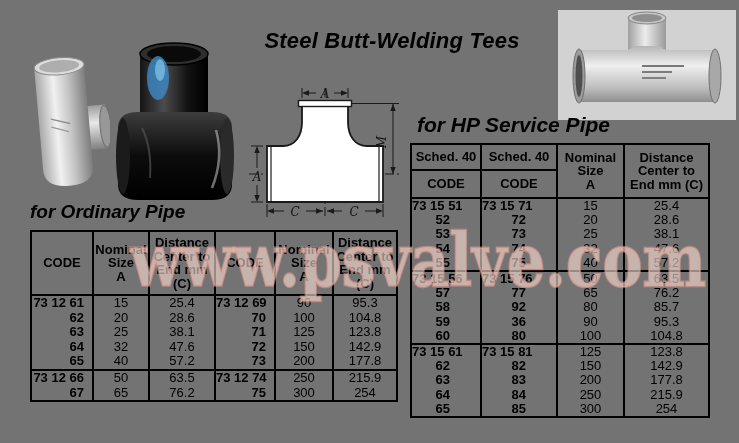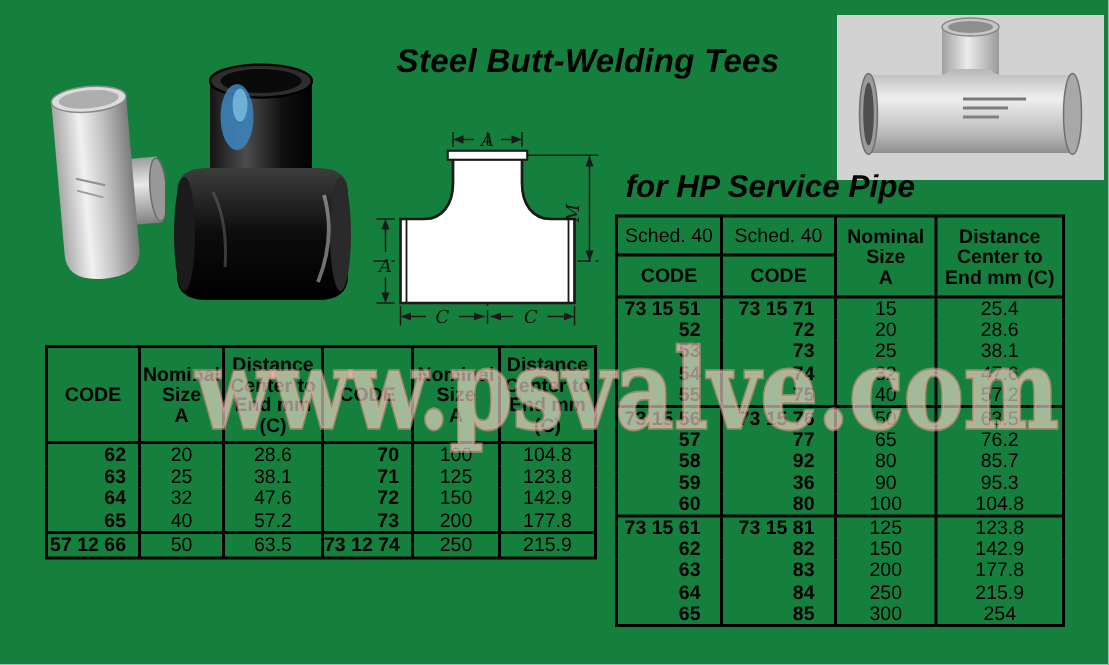--- a/index.html
+++ b/index.html
@@ -1,17 +1,17 @@
 <!DOCTYPE html>
 <html><head>
 <meta charset="utf-8">
 <style>
   html,body { margin:0; padding:0; background:#fff; }
   #canvas {
-    position:relative; width:739px; height:443px; background:#15803d;
+    position:relative; width:739px; height:443px; background:#737373;
     font-family:"Liberation Sans", sans-serif; color:#000; overflow:hidden;
   }
   .title {
     position:absolute; left:242px; top:28px; width:300px; margin:0;
     text-align:center; font-size:22px; font-weight:700; font-style:italic;
     letter-spacing:.2px;
   }
   .heading { position:absolute; font-weight:700; font-style:italic; }
   .ord-heading { left:30px; top:201px; font-size:19px; }
   .hp-heading  { left:417px; top:113px; font-size:21px; }
@@ -33,34 +33,34 @@
   .tbl th, .tbl td {
     border-left:2px solid #000; border-right:2px solid #000;
     padding:0; white-space:nowrap; overflow:hidden;
   }
   .tbl thead { border-bottom:2px solid #000; }
   .tbl tbody { border-top:2px solid #000; }
   .tbl th {
     font-weight:700; text-align:center; vertical-align:middle;
     white-space:pre-line; line-height:13.5px;
   }
-  .tbl th.bold { font-weight:400; }
+  .tbl th.bold { font-weight:700; }
   .tbl td.code { text-align:right; font-weight:700; }
   .tbl td.num  { text-align:center; }
 
   .ord-tbl { left:30px; top:230px; width:366px; }
   .ord-tbl th { height:62px; }
   .ord-tbl td { line-height:14.6px; }
   .ord-tbl td.code { padding-right:8px; }
 
   .hp-tbl { left:410px; top:143px; width:298px; }
   .hp-tbl th.sched { height:24px; border-bottom:2px solid #000; }
   .hp-tbl th.coderow { height:26px; }
   .hp-tbl td { line-height:14.2px; }
-  .hp-tbl td.code { padding-right:13px; }
+  .hp-tbl td.code { padding-right:30px; }
 
   .watermark {
     position:absolute; left:130px; top:224px;
     font-family:"DejaVu Serif", serif; font-weight:700; font-size:60px;
     line-height:1; letter-spacing:0px;
     color:rgba(248,219,212,0.62);
     -webkit-text-stroke:2px rgba(229,162,150,0.55);
     transform:scaleY(1.22); transform-origin:0 0;
     pointer-events:none; white-space:nowrap;
   }
@@ -212,20 +212,21 @@
         <ellipse cx="89" cy="8" rx="19" ry="6" fill="#c6c6c6" stroke="#868686" stroke-width="1"></ellipse>
         <ellipse cx="89" cy="8" rx="15" ry="4" fill="#8e8e8e"></ellipse>
         <rect x="84" y="55" width="42" height="2" fill="#5a5a5a" opacity="0.8"></rect>
         <rect x="84" y="61" width="30" height="2" fill="#636363" opacity="0.8"></rect>
         <rect x="84" y="67" width="24" height="2" fill="#6d6d6d" opacity="0.8"></rect>
       </g>
     </svg>
   </div>
 
   <div class="heading hp-heading">for HP Service Pipe</div>
+  <div class="heading ord-heading">for Ordinary Pipe</div>
 
   <table class="tbl hp-tbl">
     <colgroup>
         <col style="width:70px">
         <col style="width:76px">
         <col style="width:67px">
         <col style="width:85px">
       </colgroup>
     <thead>
       <tr>
@@ -380,20 +381,28 @@
 Size
 A</th>
         <th>Distance
 Center to
 End mm
 (C)</th>
       </tr>
     </thead>
     <tbody>
 
+        <tr>
+          <td class="code">73 12 61</td>
+          <td class="num">15</td>
+          <td class="num">25.4</td>
+          <td class="code">73 12 69</td>
+          <td class="num">90</td>
+          <td class="num">95.3</td>
+        </tr>
 
         <tr>
           <td class="code">62</td>
           <td class="num">20</td>
           <td class="num">28.6</td>
           <td class="code">70</td>
           <td class="num">100</td>
           <td class="num">104.8</td>
         </tr>
 
@@ -420,27 +429,35 @@
           <td class="num">40</td>
           <td class="num">57.2</td>
           <td class="code">73</td>
           <td class="num">200</td>
           <td class="num">177.8</td>
         </tr>
       </tbody>
     <tbody>
 
         <tr>
-          <td class="code">57 12 66</td>
+          <td class="code">73 12 66</td>
           <td class="num">50</td>
           <td class="num">63.5</td>
           <td class="code">73 12 74</td>
           <td class="num">250</td>
           <td class="num">215.9</td>
         </tr>
 
+        <tr>
+          <td class="code">67</td>
+          <td class="num">65</td>
+          <td class="num">76.2</td>
+          <td class="code">75</td>
+          <td class="num">300</td>
+          <td class="num">254</td>
+        </tr>
 
       </tbody>
   </table>
 
   <div class="watermark">www.psvalve.com</div>
 
 </div>
 
 </body></html>

